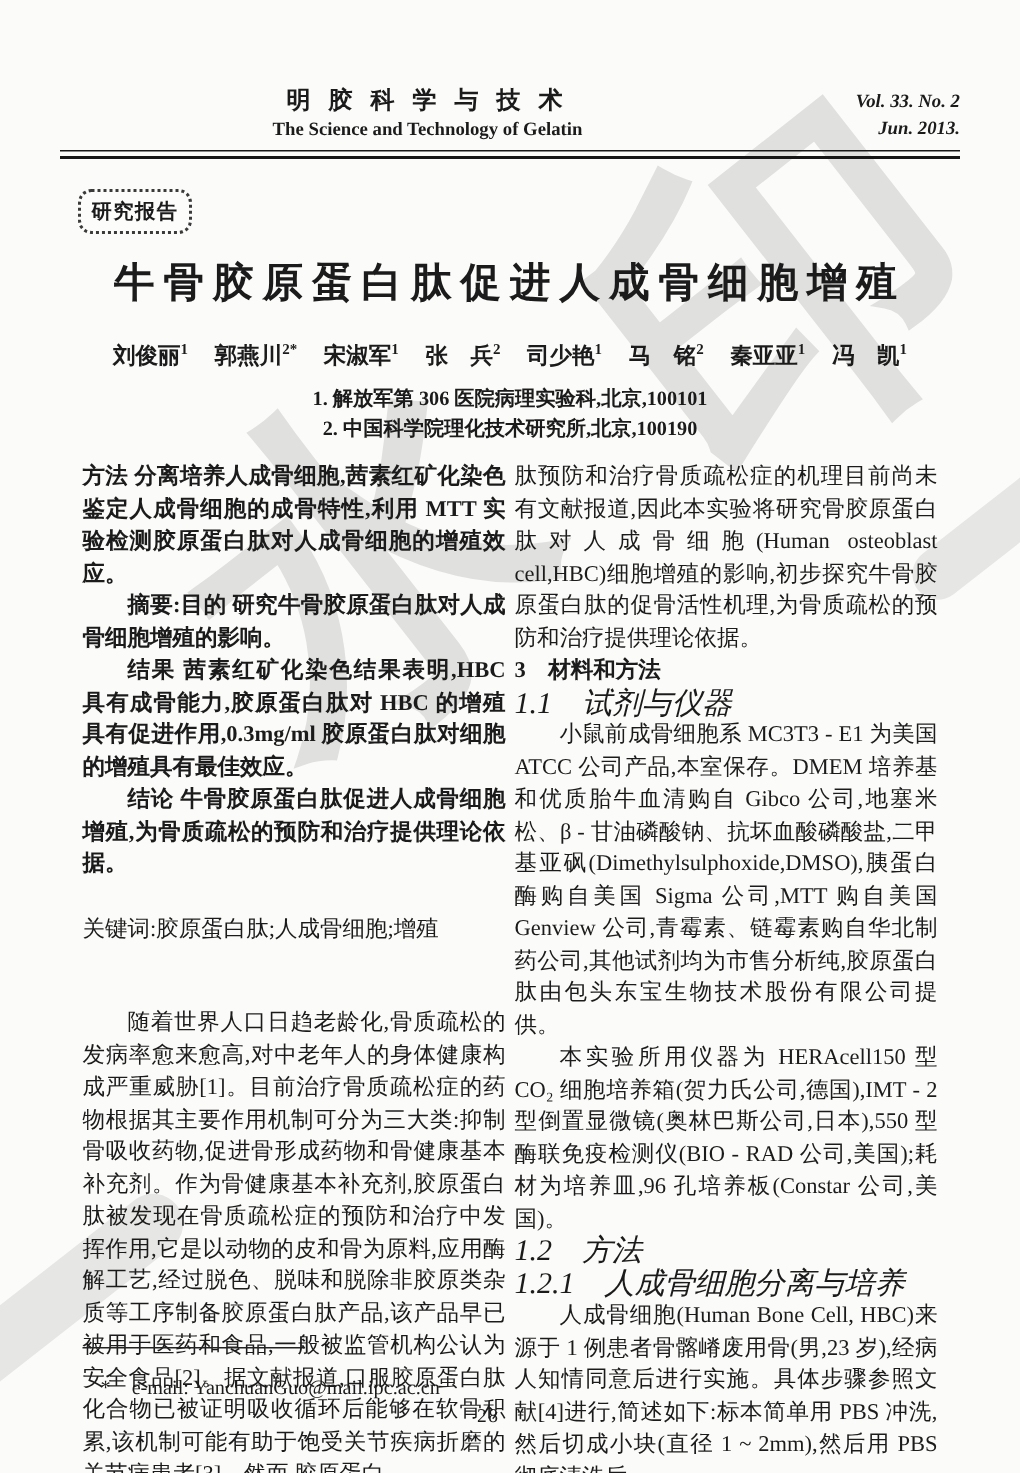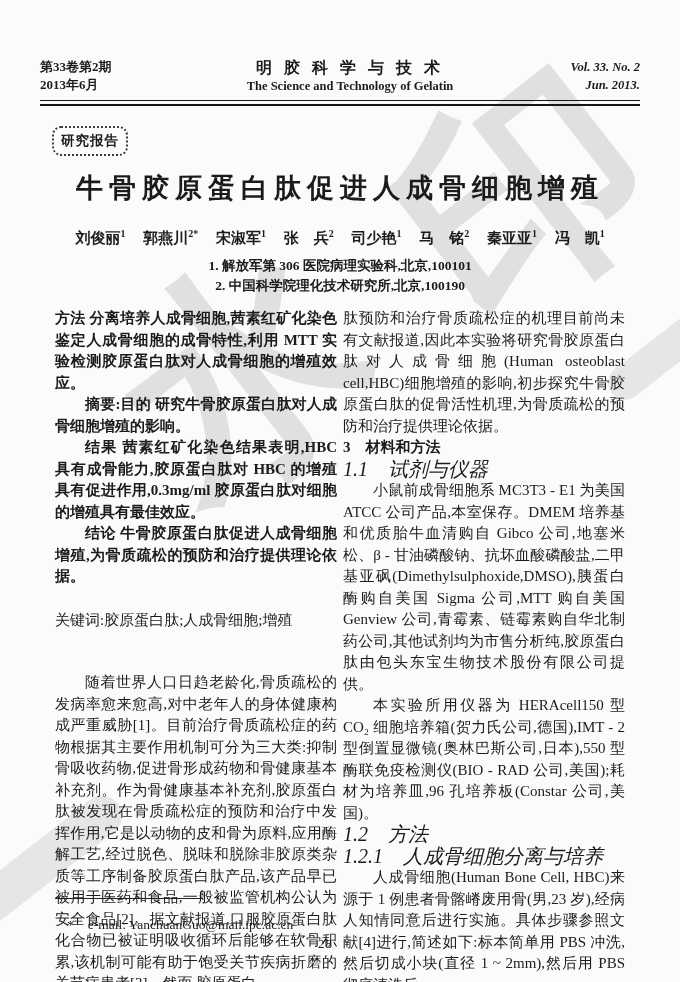--- a/index.html
+++ b/index.html
@@ -111,24 +111,20 @@
   <div class="watermark">
     <div class="wm-char c1">水</div>
     <div class="wm-char c2">印</div>
     <div class="wm-stroke s1"></div>
     <div class="wm-stroke s2"></div>
   </div>
 
   <div class="content">
 
     <div class="jhead">
-      <div class="left">
-        <div>第33卷第2期</div>
-        <div>2013年6月</div>
-      </div>
       <div class="center">
         <div class="cn">明 胶 科 学 与 技 术</div>
         <div class="en">The Science and Technology of Gelatin</div>
       </div>
       <div class="right">
         <div>Vol. 33. No. 2</div>
         <div>Jun. 2013.</div>
       </div>
     </div>
     <div class="jrule"></div>

